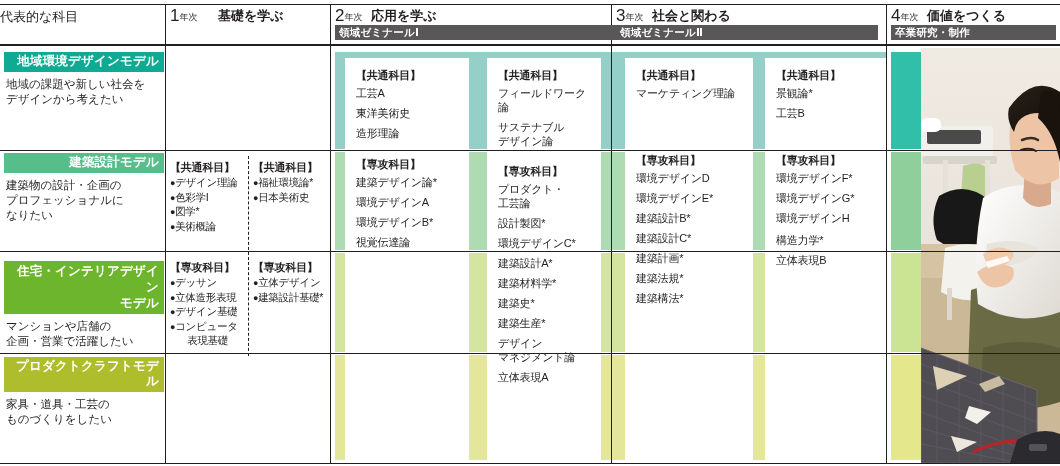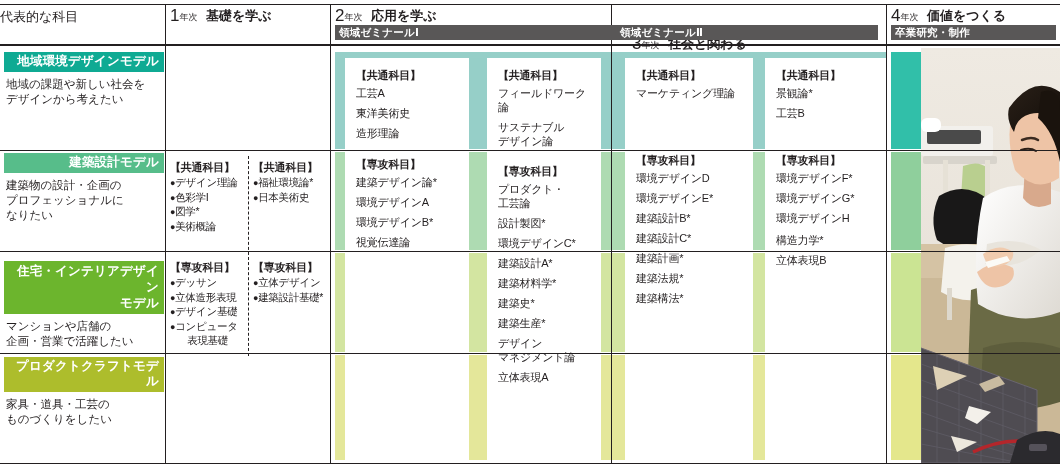--- a/index.html
+++ b/index.html
@@ -74,34 +74,34 @@
   <div class="hdr-label">代表的な科目</div>
 
   <div class="vsep" style="left:165px; height:40px;"></div>
   <div class="vsep" style="left:330px; height:40px;"></div>
   <div class="vsep" style="left:611px; height:40px;"></div>
   <div class="vsep" style="left:886px; height:40px;"></div>
 
   <div class="hdr" style="left:170px; width:155px;">
     <div style="position:absolute; top:6px; left:0; white-space:nowrap;">
       <span class="yr-num">1</span><span class="yr-sub">年次</span>
-      <span class="yr-phrase" style="margin-left:4px;">基礎を学ぶ</span>
+      <span class="yr-phrase" style="margin-left:16px;">基礎を学ぶ</span>
     </div>
   </div>
 
   <div class="hdr" style="left:335px; width:270px;">
     <div style="position:absolute; top:6px; left:0; white-space:nowrap;">
       <span class="yr-num">2</span><span class="yr-sub">年次</span>
       <span class="yr-phrase" style="margin-left:4px;">応用を学ぶ</span>
     </div>
     <div class="seminar-bar" style="top:25px; width:302px;">領域ゼミナールⅠ</div>
   </div>
 
   <div class="hdr" style="left:616px; width:265px;">
-    <div style="position:absolute; top:6px; left:16px; white-space:nowrap;margin-top:28px;">
+    <div style="position:absolute; top:6px; left:0; white-space:nowrap;">
       <span class="yr-num">3</span><span class="yr-sub">年次</span>
       <span class="yr-phrase" style="margin-left:4px;">社会と関わる</span>
     </div>
     <div class="seminar-bar" style="top:25px; width:262px;">領域ゼミナールⅡ</div>
   </div>
 
   <div class="hdr" style="left:891px; width:169px;">
     <div style="position:absolute; top:6px; left:0; white-space:nowrap;">
       <span class="yr-num">4</span><span class="yr-sub">年次</span>
       <span class="yr-phrase" style="margin-left:4px;">価値をつくる</span>

